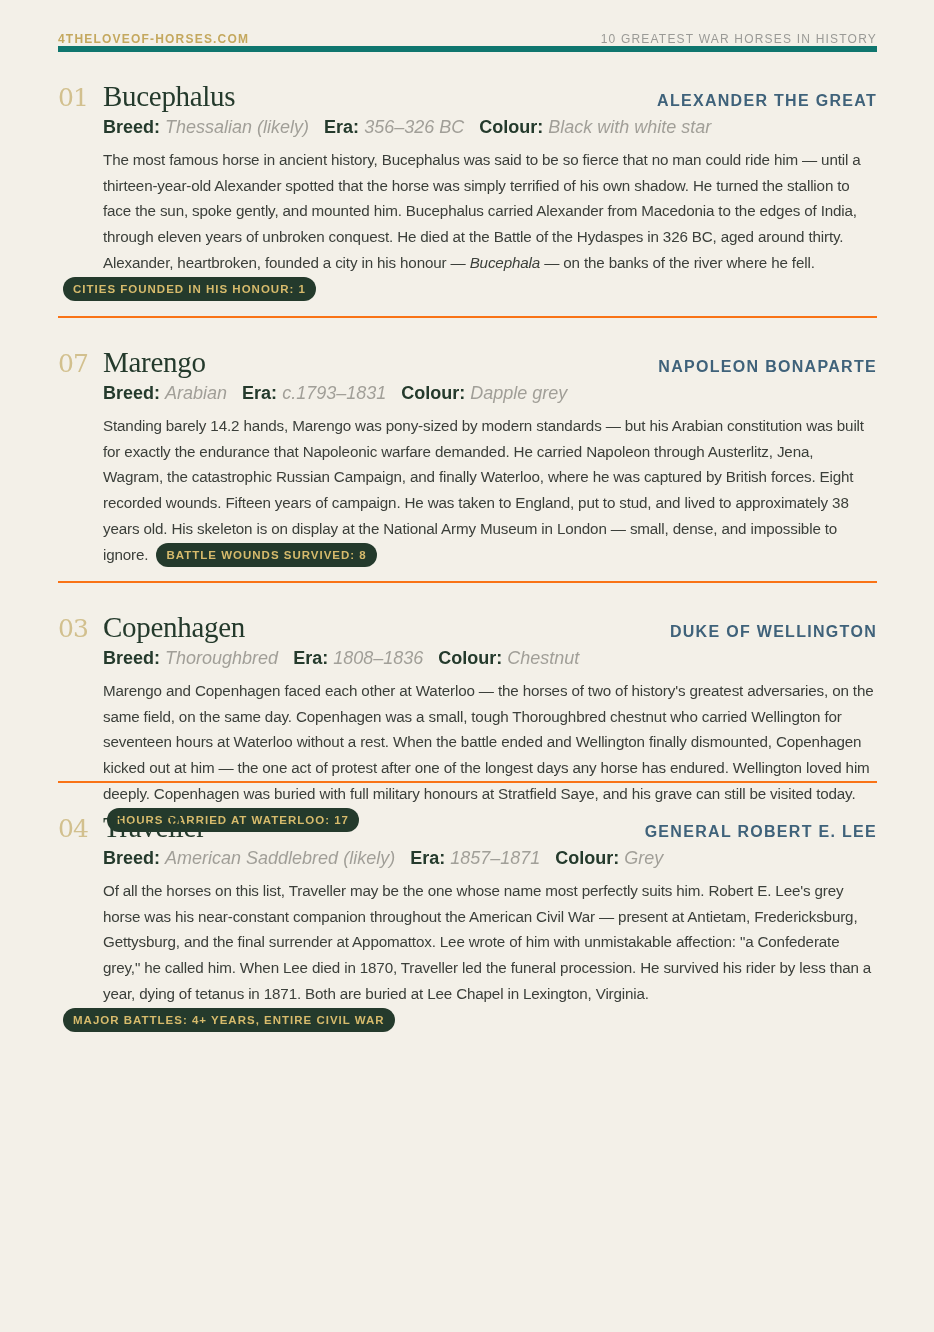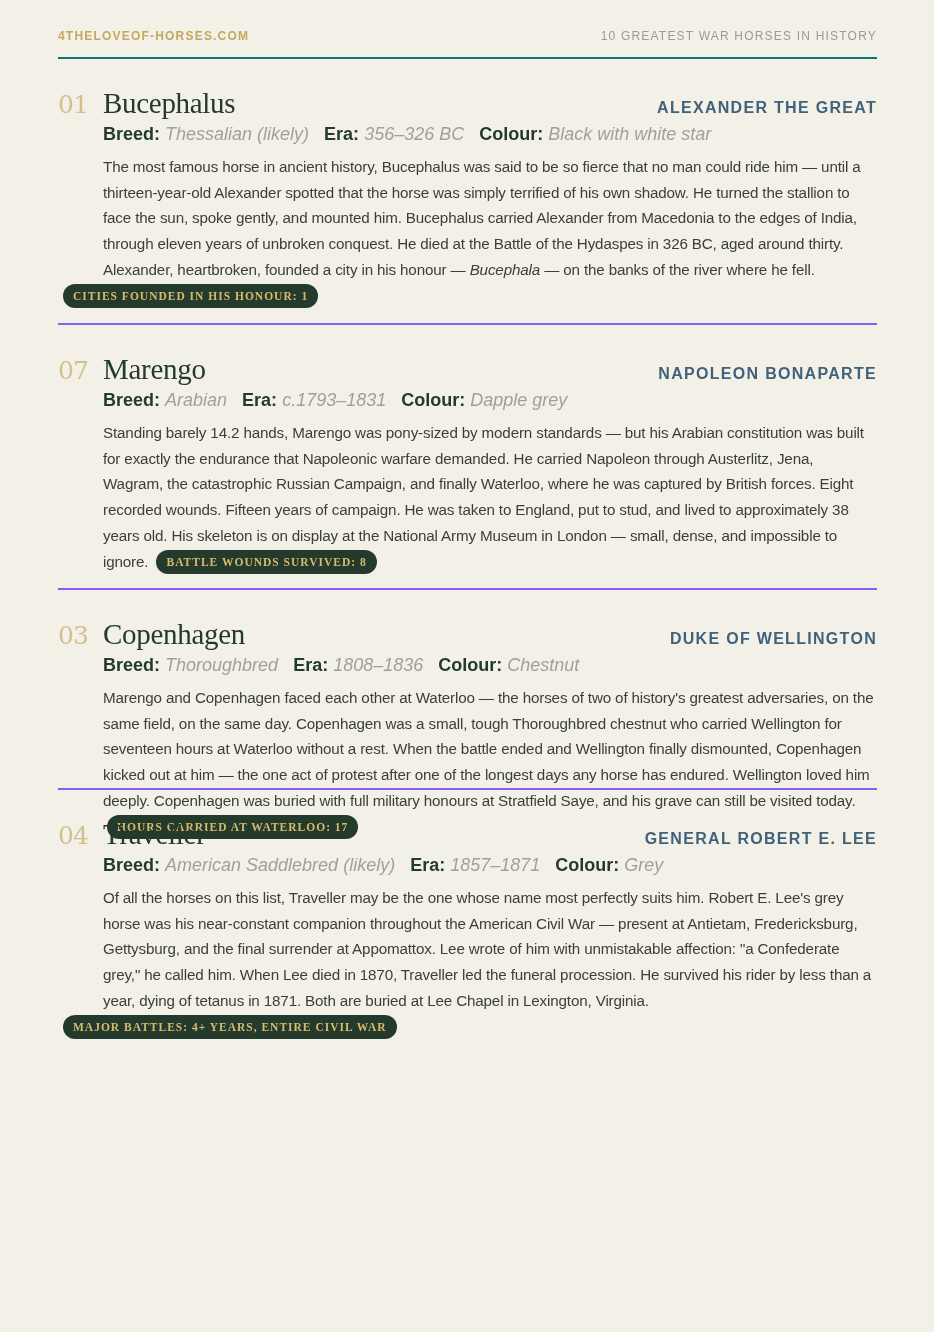--- a/index.html
+++ b/index.html
@@ -7,34 +7,34 @@
     width: 934px; height: 1332px; overflow: hidden;
     background: #f3f0e8;
     font-family: "Liberation Sans", "DejaVu Sans", sans-serif;
     color: #3b3f3a;
   }
   .page { position: relative; width: 819px; margin-left: 58px; }
 
   
   .site-header {
     display: flex; justify-content: space-between; align-items: flex-end;
-    height: 59px; border-bottom: 2px solid #0f766e; box-sizing: border-box;
-    padding-bottom: 14px;
+    height: 52px; border-bottom: 6px solid #0f766e; box-sizing: border-box;
+    padding-bottom: 0;
   }
   .site-logo {
     font-size: 12px; font-weight: bold; letter-spacing: 1.2px;
     color: #c4a85e; text-decoration: none;
   }
   .site-title {
     font-size: 12px; letter-spacing: 1.2px; color: #9a9a96;
     text-transform: uppercase;
   }
 
   
-  .entry { position: relative; border-bottom: 2px solid #8b5cf6; }
+  .entry { position: relative; border-bottom: 2px solid #f97316; }
   .entry:last-child { border-bottom: none; }
   .entry-head {
     display: flex; align-items: baseline; position: relative;
   }
   .entry-num {
     font-family: "DejaVu Serif", "Liberation Serif", serif;
     font-size: 25px; color: #d2c08e; width: 45px; flex: 0 0 45px;
     letter-spacing: -1px;
   }
   .entry-title {
@@ -59,21 +59,20 @@
     letter-spacing: -0.15px;
   }
   .entry-body em { font-style: italic; }
   .badge {
     display: inline-block;
     background: #243a2c; color: #d7bb6c;
     font-size: 11.5px; font-weight: bold; letter-spacing: 1px;
     text-transform: uppercase;
     padding: 0 10px; height: 24px; line-height: 24px; border-radius: 12px;
     vertical-align: middle;
-    font-family: Liberation Serif, serif;
   }
   .badge.block { display: block; width: max-content; margin: 1px 0 0 5px; }
   .badge.inline { margin-left: 4px; position: relative; top: -1px; }
 </style>
 </head>
 <body>
 
 <div class="page">
 
   <header class="site-header">

